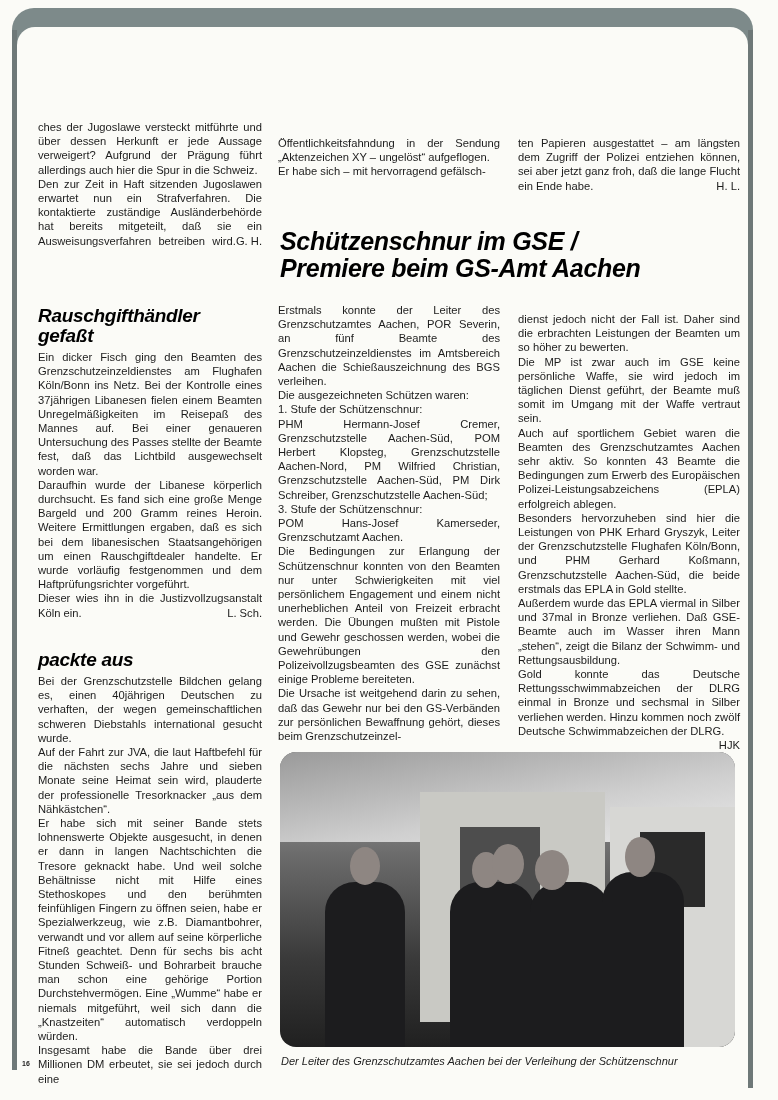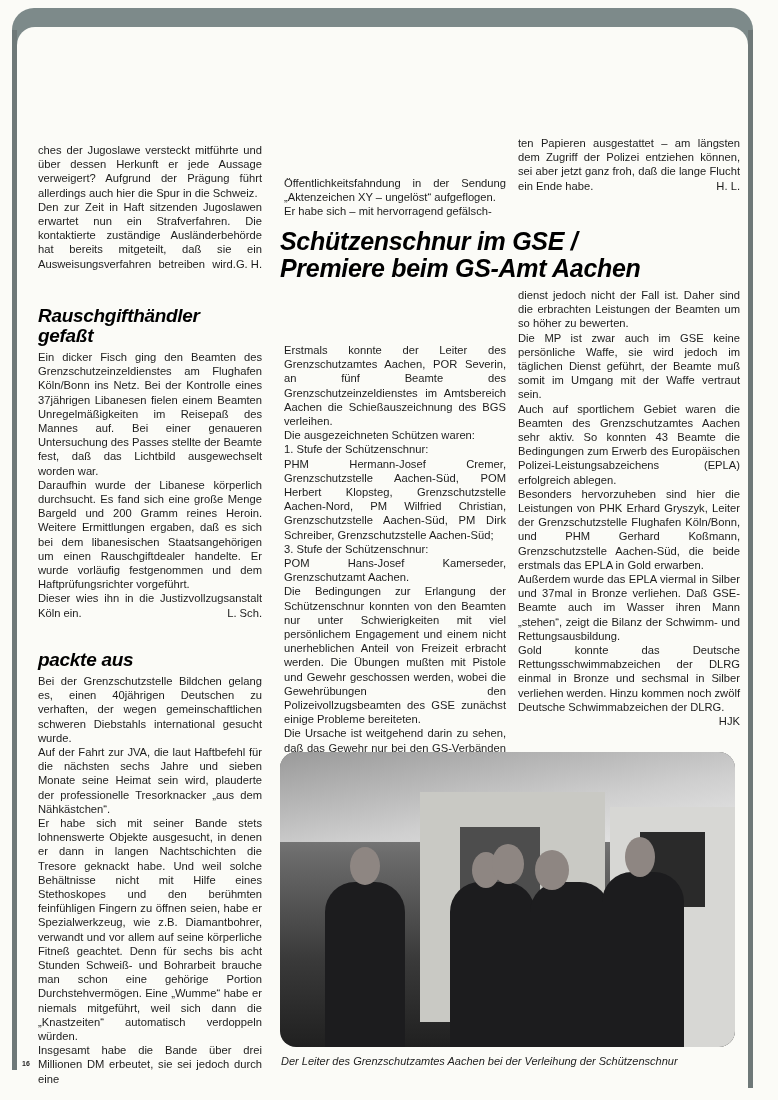--- a/index.html
+++ b/index.html
@@ -17,21 +17,21 @@
   }
   .frame-left { position: absolute; left: 12px; top: 30px; width: 5px; height: 1040px; background: #6e7878; }
   .frame-right { position: absolute; left: 748px; top: 30px; width: 5px; height: 1058px; background: #6e7878; }
   .page-num { position: absolute; left: 22px; top: 1060px; font-size: 7px; font-weight: bold; }
 
   .col { position: absolute; font-size: 11.2px; line-height: 14.2px; text-align: justify; }
   .col p { margin: 0; }
   .col p.sig-line { text-align-last: justify; }
   .col p.sig-right { text-align: right; }
   .col1 { left: 38px; width: 224px; }
-  .col2 { left: 284px; width: 222px; margin-top: 40px; }
+  .col2 { left: 278px; width: 222px; }
   .col3 { left: 518px; width: 222px; }
 
   .h-small {
     font-family: "Liberation Sans", sans-serif; font-weight: 900; font-style: italic;
     font-size: 19px; line-height: 20px; letter-spacing: -0.3px; margin: 0 0 4px 0;
     color: #000000;
   }
   .h-big {
     position: absolute; left: 280px; top: 228px; width: 460px;
     font-family: "Liberation Sans", sans-serif; font-weight: 900; font-style: italic;
@@ -54,21 +54,21 @@
 </style>
 </head>
 <body>
 
 <div class="frame-top"></div>
 <div class="frame-top-inner"></div>
 <div class="frame-left"></div>
 <div class="frame-right"></div>
 <div class="page-num">16</div>
 
-<div class="col col1" style="top:143px;">
+<div class="col col1" style="top:120px;">
   <p>ches der Jugoslawe versteckt mitführte und über dessen Herkunft er jede Aussage verweigert? Aufgrund der Prägung führt allerdings auch hier die Spur in die Schweiz.</p>
   <p class="sig-line"><span>Den zur Zeit in Haft sitzenden Jugoslawen erwartet nun ein Strafverfahren. Die kontaktierte zuständige Ausländerbehörde hat bereits mitgeteilt, daß sie ein Ausweisungsverfahren betreiben wird.</span> <span style="float:right">G. H.</span></p>
 </div>
 
 <div class="col col1" style="top:306px;">
   <div class="h-small">
     <div>Rauschgifthändler</div>
     <div>gefaßt</div>
   </div>
   <p>Ein dicker Fisch ging den Beamten des Grenzschutzeinzeldienstes am Flughafen Köln/Bonn ins Netz. Bei der Kontrolle eines 37jährigen Libanesen fielen einem Beamten Unregelmäßigkeiten im Reisepaß des Mannes auf. Bei einer genaueren Untersuchung des Passes stellte der Beamte fest, daß das Lichtbild ausgewechselt worden war.</p>
@@ -104,25 +104,25 @@
   <p>Erstmals konnte der Leiter des Grenzschutzamtes Aachen, POR Severin, an fünf Beamte des Grenzschutzeinzeldienstes im Amtsbereich Aachen die Schießauszeichnung des BGS verleihen.</p>
   <p>Die ausgezeichneten Schützen waren:</p>
   <p>1. Stufe der Schützenschnur:</p>
   <p>PHM Hermann-Josef Cremer, Grenzschutzstelle Aachen-Süd, POM Herbert Klopsteg, Grenzschutzstelle Aachen-Nord, PM Wilfried Christian, Grenzschutzstelle Aachen-Süd, PM Dirk Schreiber, Grenzschutzstelle Aachen-Süd;</p>
   <p>3. Stufe der Schützenschnur:</p>
   <p>POM Hans-Josef Kamerseder, Grenzschutzamt Aachen.</p>
   <p>Die Bedingungen zur Erlangung der Schützenschnur konnten von den Beamten nur unter Schwierigkeiten mit viel persönlichem Engagement und einem nicht unerheblichen Anteil von Freizeit erbracht werden. Die Übungen mußten mit Pistole und Gewehr geschossen werden, wobei die Gewehrübungen den Polizeivollzugsbeamten des GSE zunächst einige Probleme bereiteten.</p>
   <p>Die Ursache ist weitgehend darin zu sehen, daß das Gewehr nur bei den GS-Verbänden zur persönlichen Bewaffnung gehört, dieses beim Grenzschutzeinzel-</p>
 </div>
 
-<div class="col col3" style="top:288px;">
+<div class="col col3" style="top:312px;">
   <p>dienst jedoch nicht der Fall ist. Daher sind die erbrachten Leistungen der Beamten um so höher zu bewerten.</p>
   <p>Die MP ist zwar auch im GSE keine persönliche Waffe, sie wird jedoch im täglichen Dienst geführt, der Beamte muß somit im Umgang mit der Waffe vertraut sein.</p>
   <p>Auch auf sportlichem Gebiet waren die Beamten des Grenzschutzamtes Aachen sehr aktiv. So konnten 43 Beamte die Bedingungen zum Erwerb des Europäischen Polizei-Leistungsabzeichens (EPLA) erfolgreich ablegen.</p>
-  <p>Besonders hervorzuheben sind hier die Leistungen von PHK Erhard Gryszyk, Leiter der Grenzschutzstelle Flughafen Köln/Bonn, und PHM Gerhard Koßmann, Grenzschutzstelle Aachen-Süd, die beide erstmals das EPLA in Gold erwarben.</p>
+  <p>Besonders hervorzuheben sind hier die Leistungen von PHK Erhard Gryszyk, Leiter der Grenzschutzstelle Flughafen Köln/Bonn, und PHM Gerhard Koßmann, Grenzschutzstelle Aachen-Süd, die beide erstmals das EPLA in Gold stellte.</p>
   <p>Außerdem wurde das EPLA viermal in Silber und 37mal in Bronze verliehen. Daß GSE-Beamte auch im Wasser ihren Mann „stehen“, zeigt die Bilanz der Schwimm- und Rettungsausbildung.</p>
   <p>Gold konnte das Deutsche Rettungsschwimmabzeichen der DLRG einmal in Bronze und sechsmal in Silber verliehen werden. Hinzu kommen noch zwölf Deutsche Schwimmabzeichen der DLRG.</p>
   <p class="sig-right">HJK</p>
 </div>
 
 <div class="photo">
   <div class="ceiling"></div>
   <div class="wall-light"></div>
   <div class="door"></div>
   <div class="right-wall"></div>

